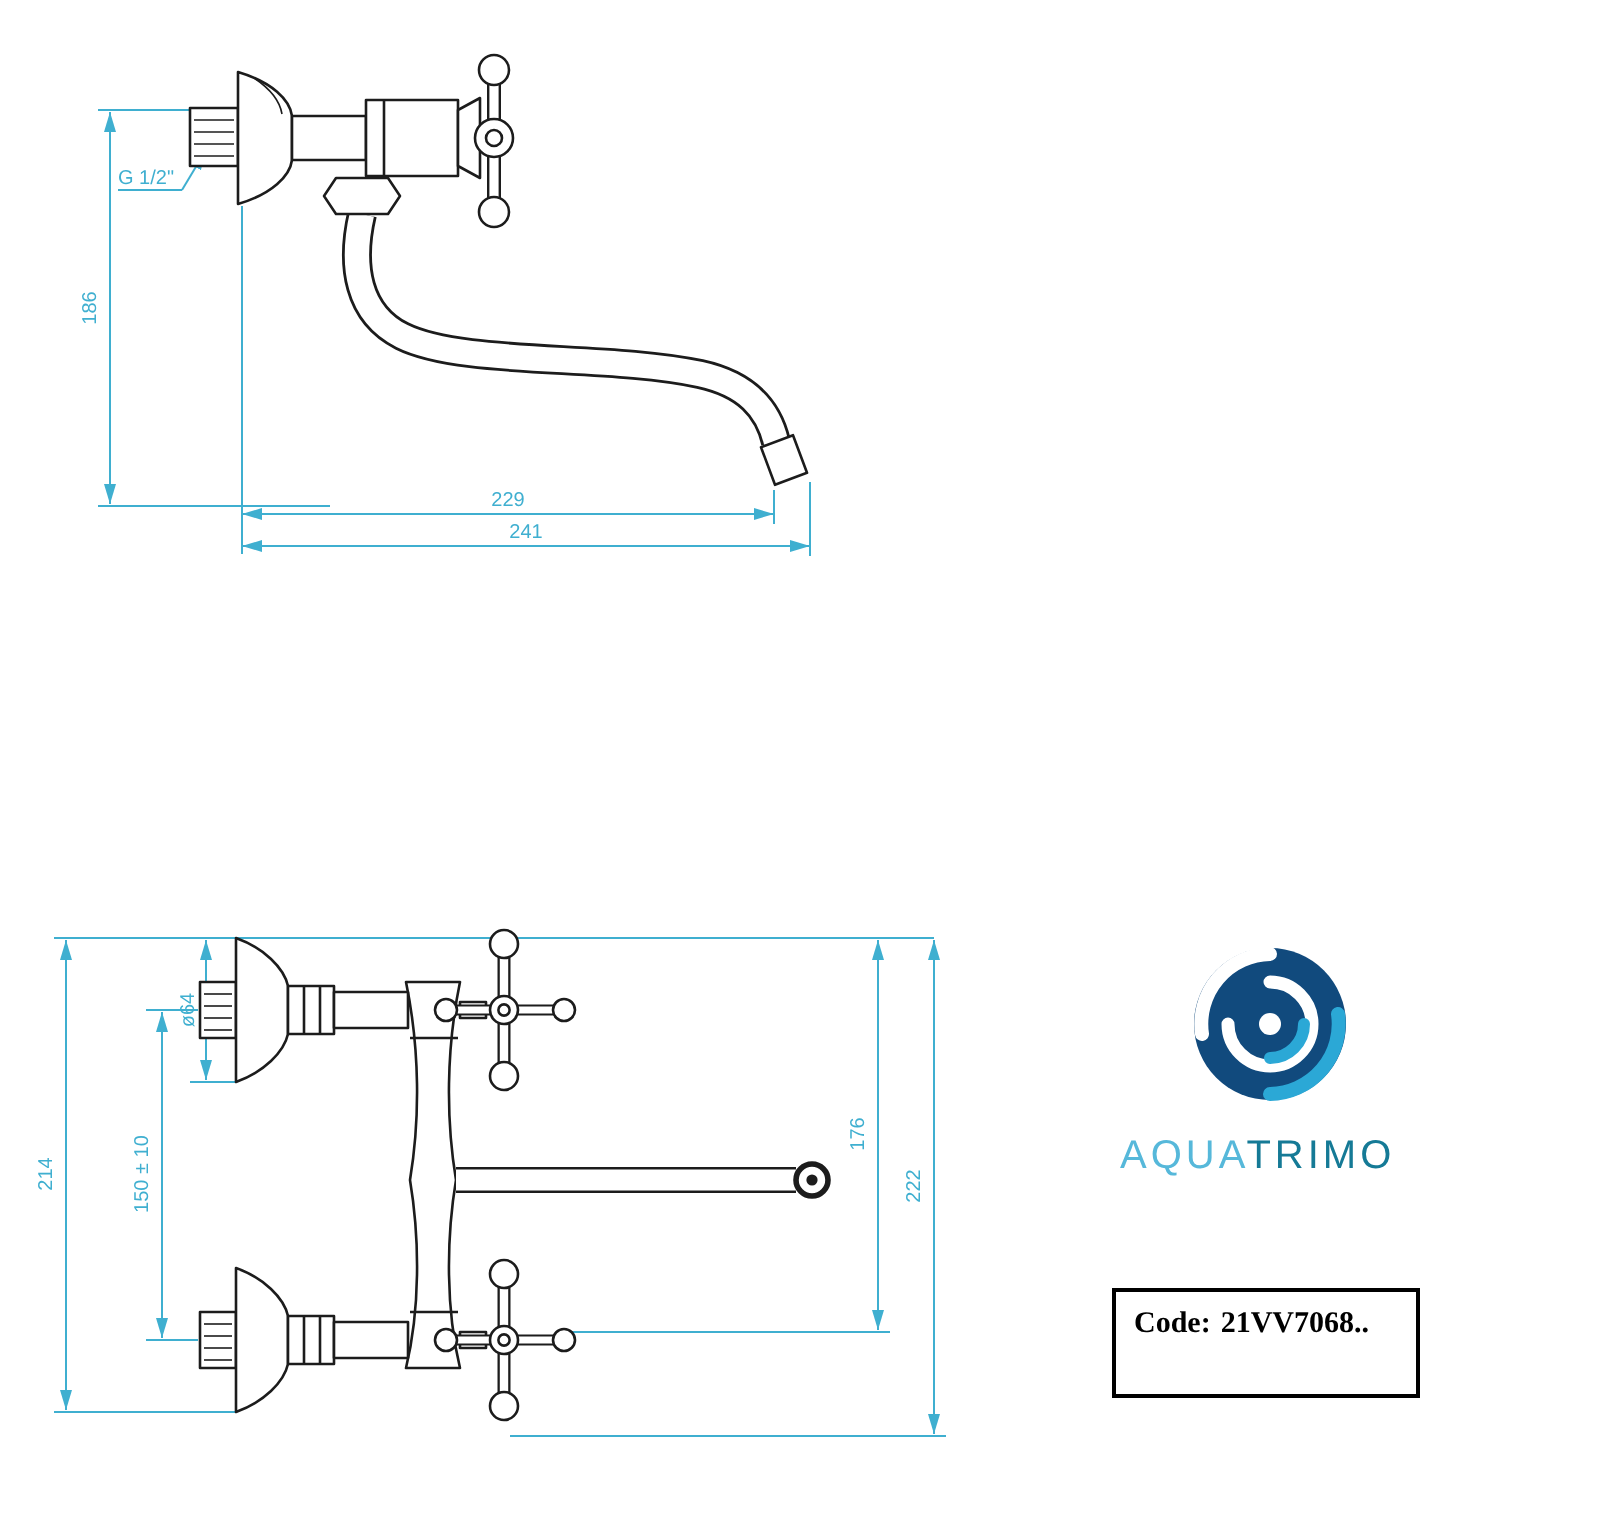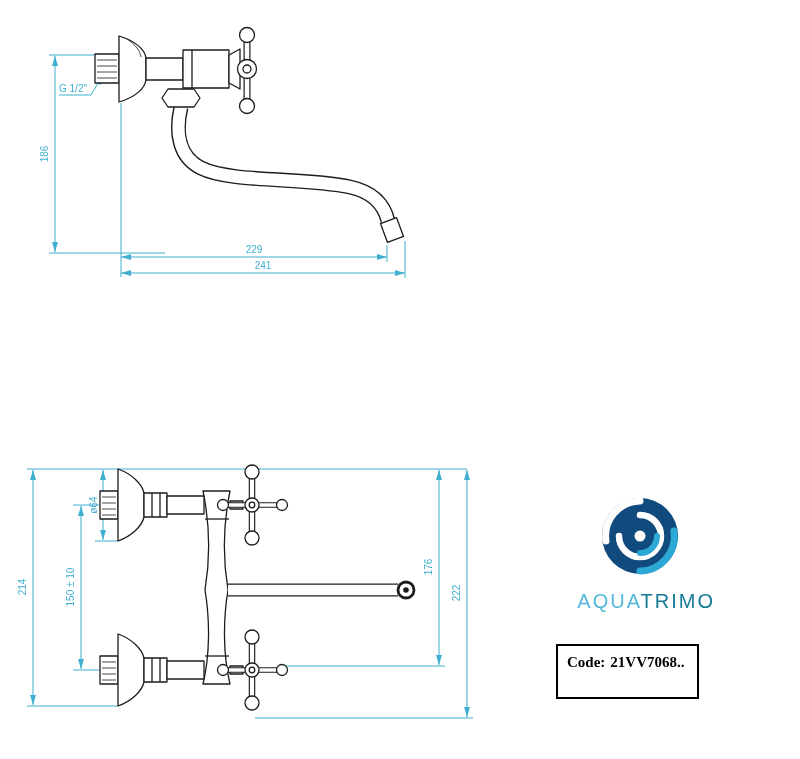--- a/index.html
+++ b/index.html
@@ -15,27 +15,27 @@
   .fw   { fill:#ffffff; }
   .thin { stroke-width:0.8; }
   .tube-o { stroke:#1c1c1c; fill:none; stroke-linecap:butt; }
   .tube-i { stroke:#ffffff; fill:none; stroke-linecap:butt; }
 
   
   .dim line { stroke:#3fafd0; stroke-width:1; }
   .dt { fill:#3fafd0; font-size:10px; font-family:"Liberation Sans",sans-serif; }
 
   
-  .brand { position:absolute; left:560px; top:492px; width:155px; text-align:right; }
+  .brand { position:absolute; left:560px; top:468px; width:155px; text-align:left; }
   .brand-name { margin-top:6px; font-size:20px; letter-spacing:2px; white-space:nowrap; }
   .brand-name .aqua  { color:#56b8da; }
   .brand-name .trimo { color:#157a96; }
 
   
-  .info-box { position:absolute; left:556px; top:644px; width:143px; min-height:55px;
+  .info-box { position:absolute; left:556px; top:644px; width:154px; min-height:55px;
               border:2.5px solid #000; padding:5px 9px; background:#fff;
               font-family:"Liberation Serif",serif; font-weight:bold; font-size:15px; line-height:1.5; color:#000; }
   .info-line span:first-child { margin-right:5px; }
 </style>
 </head>
 <body>
 
 <div class="page">
 
   <svg class="top-view" width="400" height="290" viewBox="0 0 400 290">

